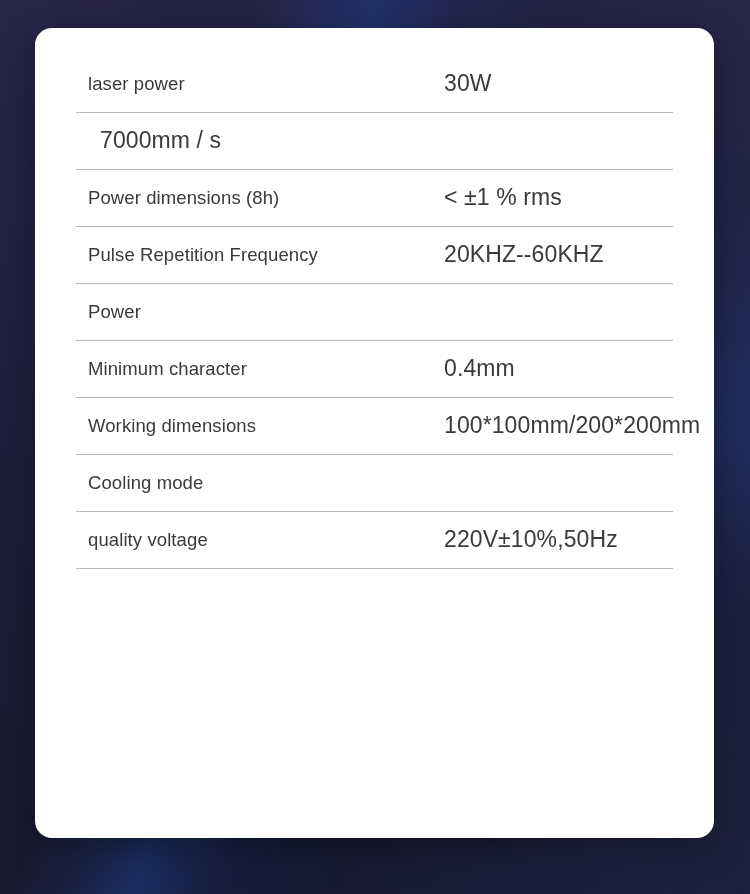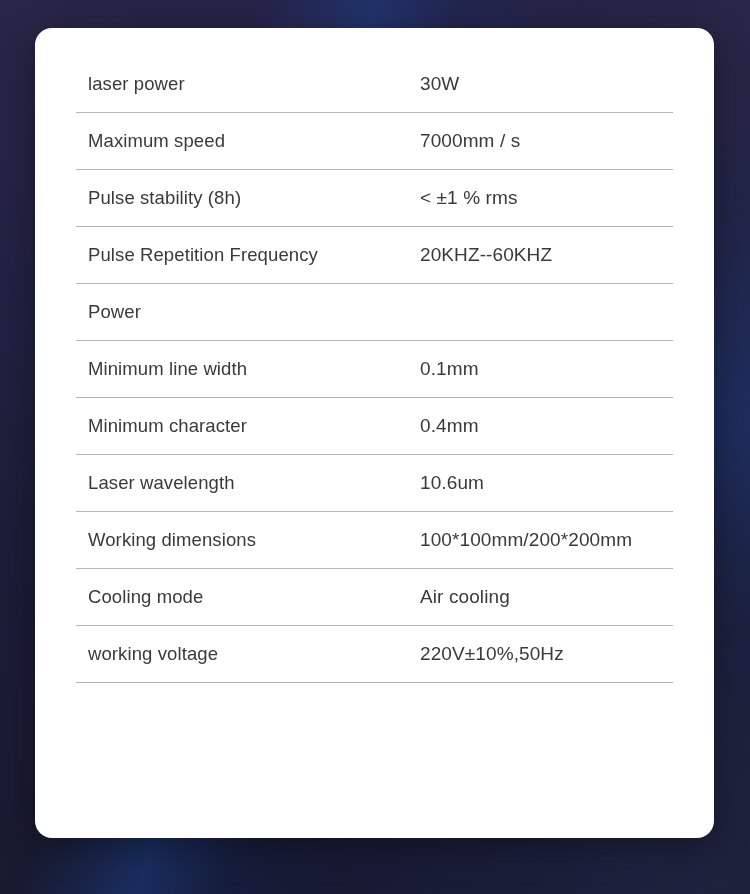--- a/index.html
+++ b/index.html
@@ -95,87 +95,78 @@
     box-sizing: border-box;
     font-size: 18.5px;
     color: #3a3a3a;
     line-height: 1.2;
     letter-spacing: 0.1px;
     white-space: nowrap;
   }
 
   .spec-value {
     flex: 1 1 auto;
-    font-size: 19px;
+    font-size: 23px;
     color: #3a3a3a;
     line-height: 1.2;
     letter-spacing: 0.1px;
     white-space: nowrap;
+    margin-left: 24px;
   }
 </style>
 </head>
 <body>
 
 <div class="page">
 
   <div class="spec-card">
 
     <div class="spec-table">
 
       <div class="spec-row">
         <div class="spec-label">laser power</div>
         <div class="spec-value">30W</div>
       </div>
 
       <div class="spec-row">
-        <div class="spec-label">Maximum speed</div>
         <div class="spec-value">7000mm / s</div>
       </div>
 
 
       <div class="spec-row">
-        <div class="spec-label">Pulse stability (8h)</div>
+        <div class="spec-label">Power dimensions (8h)</div>
         <div class="spec-value">&lt; ±1 % rms</div>
       </div>
 
       <div class="spec-row">
         <div class="spec-label">Pulse Repetition Frequency</div>
         <div class="spec-value">20KHZ--60KHZ</div>
       </div>
 
       <div class="spec-row">
         <div class="spec-label">Power</div>
       </div>
 
-      <div class="spec-row">
-        <div class="spec-label">Minimum line width</div>
-        <div class="spec-value">0.1mm</div>
-      </div>
 
       <div class="spec-row">
         <div class="spec-label">Minimum character</div>
         <div class="spec-value">0.4mm</div>
       </div>
 
-      <div class="spec-row">
-        <div class="spec-label">Laser wavelength</div>
-        <div class="spec-value">10.6um</div>
-      </div>
 
       <div class="spec-row">
         <div class="spec-label">Working dimensions</div>
         <div class="spec-value">100*100mm/200*200mm</div>
       </div>
 
       <div class="spec-row">
         <div class="spec-label">Cooling mode</div>
-        <div class="spec-value">Air cooling</div>
       </div>
 
       <div class="spec-row">
-        <div class="spec-label">working voltage</div>
+        <div class="spec-label">quality voltage</div>
         <div class="spec-value">220V±10%,50Hz</div>
       </div>
 
 
     </div>
   </div>
 </div>
 
 </body></html>

